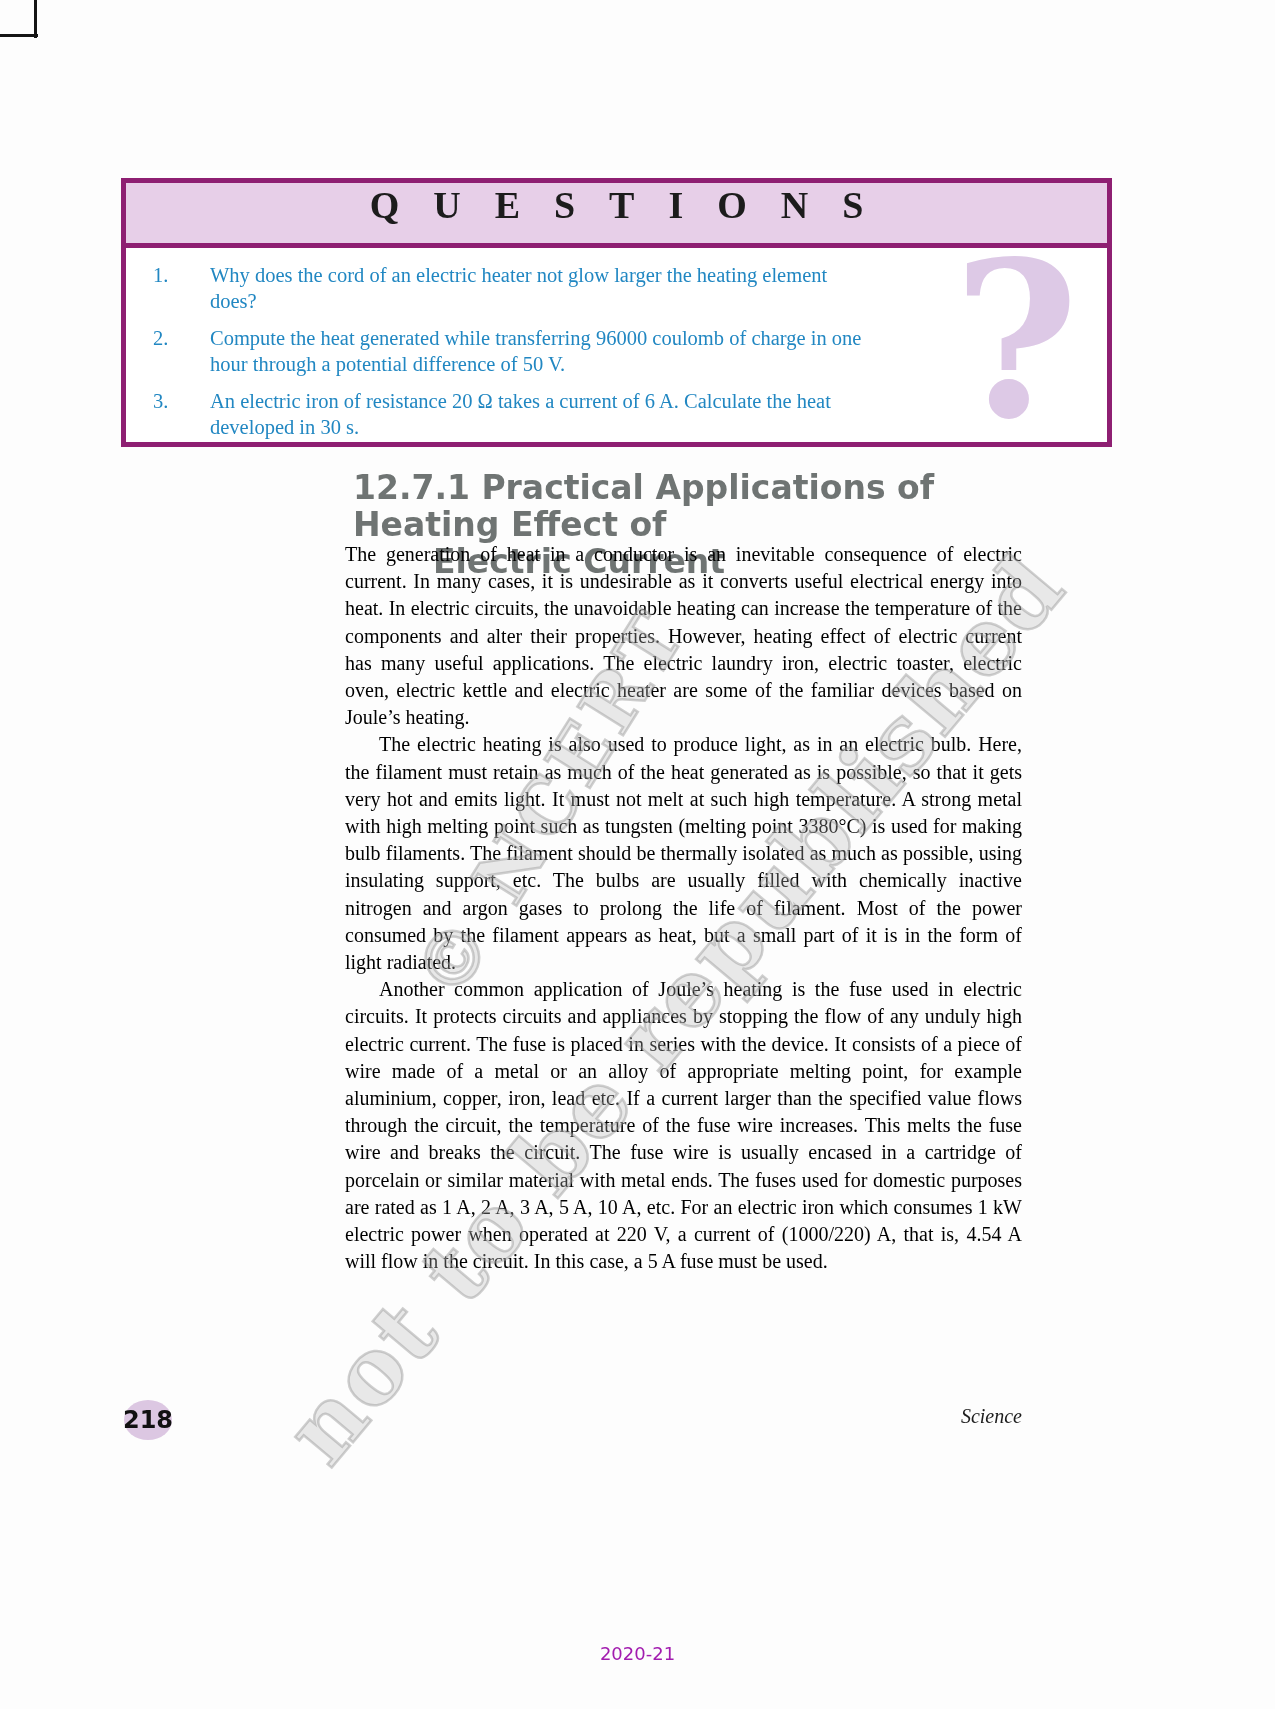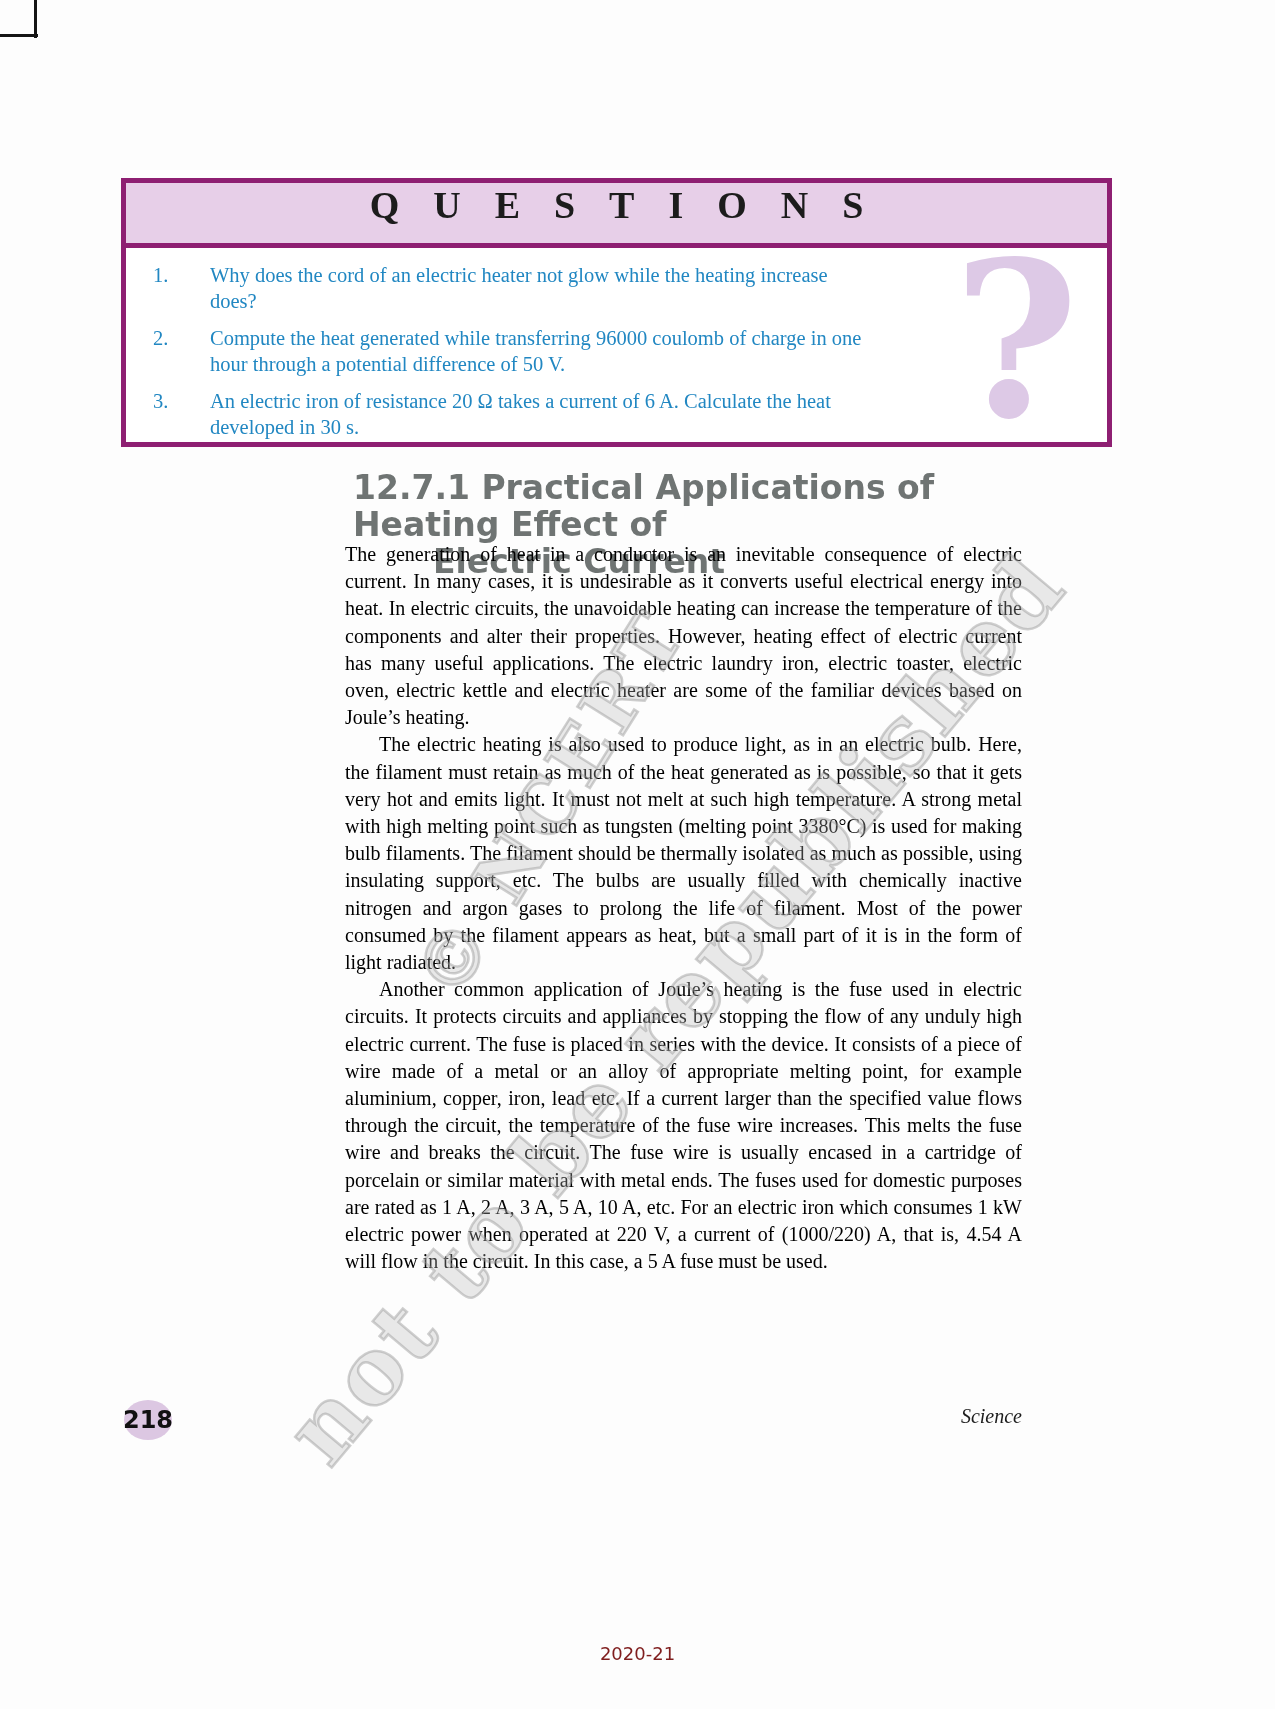--- a/index.html
+++ b/index.html
@@ -69,40 +69,40 @@
     background:#dcc7e2; border-radius:50%;
     display:flex; align-items:center; justify-content:center;
     font-family:"DejaVu Sans", sans-serif; font-weight:700; font-size:24px; color:#111;
   }
   .book-title {
     position:absolute; right:253px; top:1405px;
     font-family:"Liberation Serif", serif; font-size:20px; color:#1c1c1c;font-style:italic;
   }
   .edition {
     position:absolute; left:0; right:0; top:1643px; text-align:center;
-    font-family:"DejaVu Sans", sans-serif; font-size:18px; color:#7f1d1d;
+    font-family:"DejaVu Sans", sans-serif; font-size:18px; color:#a21caf;
   }
 </style>
 </head>
 <body>
 
 <div class="page">
 
   <div class="crop-v"></div>
   <div class="crop-h"></div>
 
   <section class="qbox">
     <header class="qbox-header">
       <h2 class="qbox-title">QUESTIONS</h2>
     </header>
     <div class="qmark">?</div>
     <ol class="qlist">
       <li class="q-item">
         <span class="q-num">1.</span>
-        <span class="q-text">Why does the cord of an electric heater not glow while the heating increase does?</span>
+        <span class="q-text">Why does the cord of an electric heater not glow larger the heating element does?</span>
       </li>
       <li class="q-item">
         <span class="q-num">2.</span>
         <span class="q-text">Compute the heat generated while transferring 96000 coulomb of charge in one hour through a potential difference of 50 V.</span>
       </li>
       <li class="q-item">
         <span class="q-num">3.</span>
         <span class="q-text">An electric iron of resistance 20 Ω takes a current of 6 A. Calculate the heat developed in 30 s.</span>
       </li>
     </ol>

